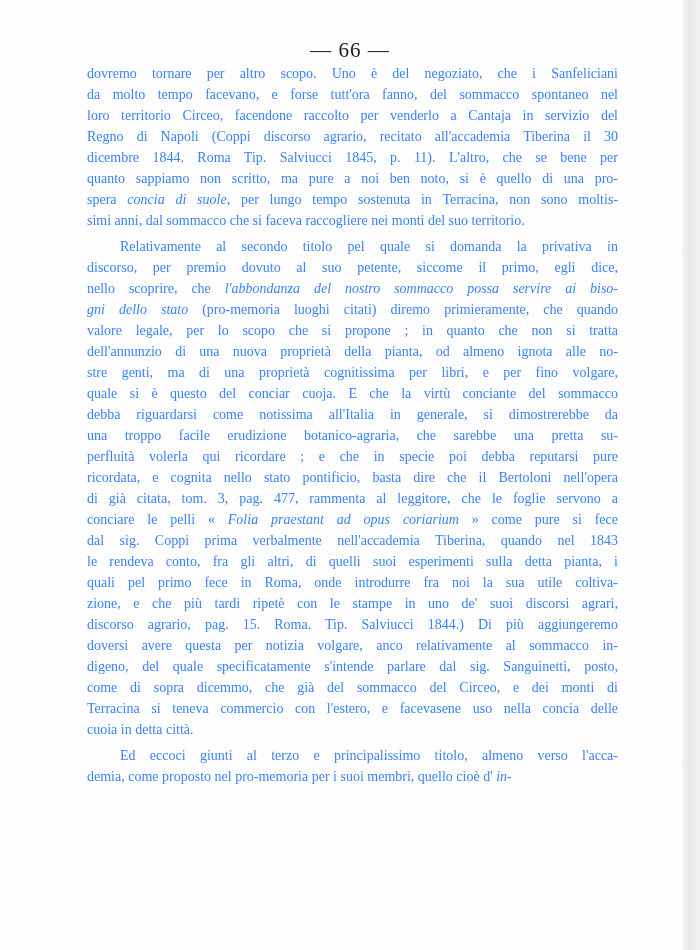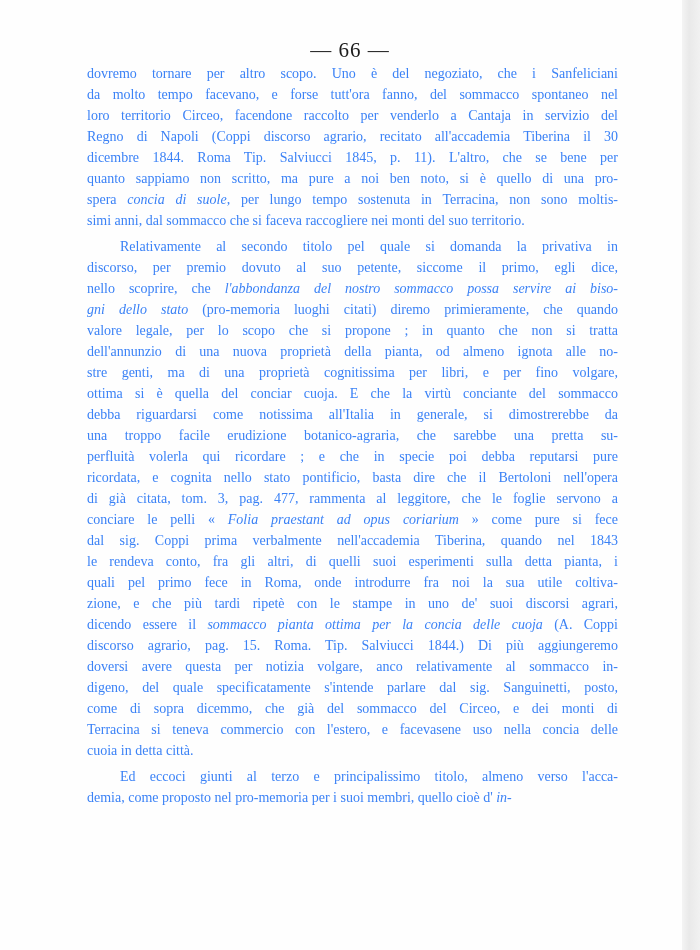--- a/index.html
+++ b/index.html
@@ -78,32 +78,31 @@
       </div>
       <div class="para-gap"></div>
       <div>
         <span class="line indent" style="display: block; width: auto;"><span>Relativamente al secondo titolo pel quale si domanda la privativa in</span></span>
         <span class="line" style="display: block; width: auto;"><span>discorso, per premio dovuto al suo petente, siccome il primo, egli dice,</span></span>
         <span class="line" style="display: block; width: auto;"><span>nello scoprire, che </span><em>l'abbondanza del nostro sommacco possa servire ai biso-</em></span>
         <span class="line" style="display: block; width: auto;"><em>gni dello stato</em><span> (pro-memoria luoghi citati) diremo primieramente, che quando</span></span>
         <span class="line" style="display: block; width: auto;"><span>valore legale, per lo scopo che si propone ; in quanto che non si tratta</span></span>
         <span class="line" style="display: block; width: auto;"><span>dell'annunzio di una nuova proprietà della pianta, od almeno ignota alle no-</span></span>
         <span class="line" style="display: block; width: auto;"><span>stre genti, ma di una proprietà cognitissima per libri, e per fino volgare,</span></span>
-        <span class="line" style="display: block; width: auto;"><span>ottima si è quella del conciar cuoja. E che la virtù conciante del sommacco</span></span>
+        <span class="line" style="display: block; width: auto;"><span>quale si è questo del conciar cuoja. E che la virtù conciante del sommacco</span></span>
         <span class="line" style="display: block; width: auto;"><span>debba riguardarsi come notissima all'Italia in generale, si dimostrerebbe da</span></span>
         <span class="line" style="display: block; width: auto;"><span>una troppo facile erudizione botanico-agraria, che sarebbe una pretta su-</span></span>
         <span class="line" style="display: block; width: auto;"><span>perfluità volerla qui ricordare ; e che in specie poi debba reputarsi pure</span></span>
         <span class="line" style="display: block; width: auto;"><span>ricordata, e cognita nello stato pontificio, basta dire che il Bertoloni nell'opera</span></span>
         <span class="line" style="display: block; width: auto;"><span>di già citata, tom. 3, pag. 477, rammenta al leggitore, che le foglie servono a</span></span>
         <span class="line" style="display: block; width: auto;"><span>conciare le pelli « </span><em>Folia praestant ad opus coriarium</em><span> » come pure si fece</span></span>
         <span class="line" style="display: block; width: auto;"><span>dal sig. Coppi prima verbalmente nell'accademia Tiberina, quando nel 1843</span></span>
         <span class="line" style="display: block; width: auto;"><span>le rendeva conto, fra gli altri, di quelli suoi esperimenti sulla detta pianta, i</span></span>
         <span class="line" style="display: block; width: auto;"><span>quali pel primo fece in Roma, onde introdurre fra noi la sua utile coltiva-</span></span>
         <span class="line" style="display: block; width: auto;"><span>zione, e che più tardi ripetè con le stampe in uno de' suoi discorsi agrari,</span></span>
-        <span class="line" style="display: block; width: auto;"><span>dicendo essere il </span><em>sommacco pianta ottima per la concia delle cuoja</em><span> (A. Coppi</span></span>
         <span class="line" style="display: block; width: auto;"><span>discorso agrario, pag. 15. Roma. Tip. Salviucci 1844.) Di più aggiungeremo</span></span>
         <span class="line" style="display: block; width: auto;"><span>doversi avere questa per notizia volgare, anco relativamente al sommacco in-</span></span>
         <span class="line" style="display: block; width: auto;"><span>digeno, del quale specificatamente s'intende parlare dal sig. Sanguinetti, posto,</span></span>
         <span class="line" style="display: block; width: auto;"><span>come di sopra dicemmo, che già del sommacco del Circeo, e dei monti di</span></span>
         <span class="line" style="display: block; width: auto;"><span>Terracina si teneva commercio con l'estero, e facevasene uso nella concia delle</span></span>
         <span class="line last" style="display: block; width: auto;"><span>cuoia in detta città.</span></span>
       </div>
       <div class="para-gap"></div>
       <div>
         <span class="line indent" style="display: block; width: auto;"><span>Ed eccoci giunti al terzo e principalissimo titolo, almeno verso l'acca-</span></span>

